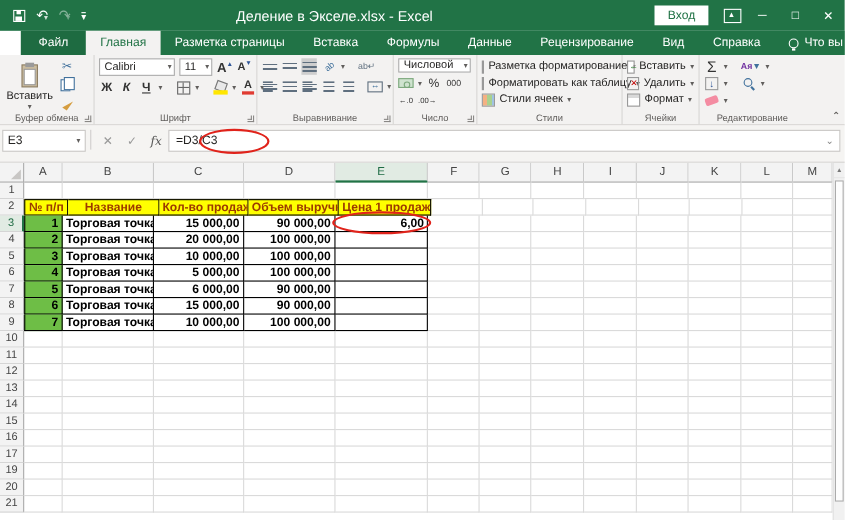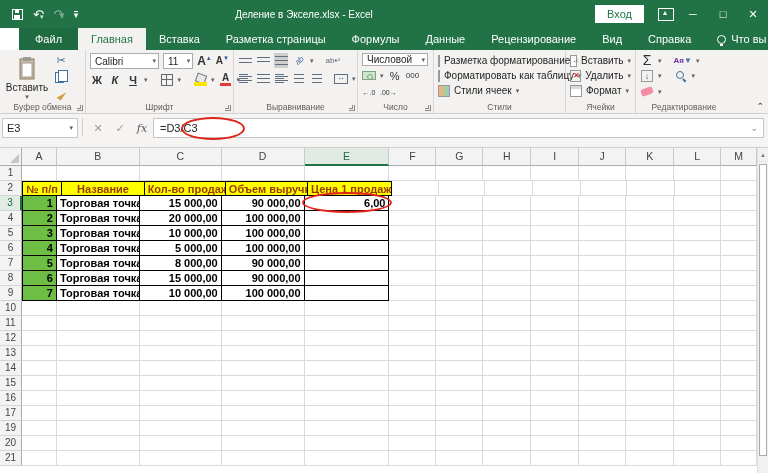--- a/index.html
+++ b/index.html
@@ -9,21 +9,21 @@
   
   .titlebar { position:absolute; left:0; top:0; width:768px; height:28px; background:#217346; display:flex; align-items:center; color:#fff; }
   .qat { display:flex; align-items:center; gap:10px; padding-left:12px; }
   .qat .g { font-size:13px; line-height:1; cursor:default; }
   .i-save { width:11px; height:11px; border:1.5px solid #fff; position:relative; display:inline-block; }
   .i-save::before { content:""; position:absolute; left:2px; top:0; width:4px; height:3px; background:#fff; }
   .i-save::after { content:""; position:absolute; left:1px; bottom:0; width:6px; height:4px; background:#fff; }
   .dim { opacity:.45; }
   .tiny-dd { font-size:7px; margin-left:-4px; opacity:.8; }
   .qat-more { font-size:9px; letter-spacing:0; border-top:1px solid #fff; padding-top:1px; line-height:4px; }
-  .title-text { position:absolute; left:0; right:160px; text-align:center; font-size:10px; pointer-events:none; }
+  .title-text { position:absolute; left:0; right:160px; text-align:center; font-size:13px; pointer-events:none; }
   .tb-right { margin-left:auto; display:flex; align-items:center; height:100%; }
   .signin { background:#fff; color:#217346; font-size:11px; padding:3px 12px; margin-right:14px; cursor:pointer; }
   .ribopt { width:16px; height:13px; border:1px solid #fff; position:relative; margin-right:4px; }
   .ribopt::after { content:"▴"; position:absolute; left:4px; top:-1px; font-size:8px; color:#fff; }
   .winbtn { width:30px; height:28px; display:flex; align-items:center; justify-content:center; font-size:11px; cursor:pointer; }
 
   
   .tabrow { position:absolute; left:0; top:28px; width:768px; height:22px; background:#217346; display:flex; align-items:stretch; color:#fff;margin-left:19px; }
   .tab { padding:0 13px; display:flex; align-items:center; gap:5px; font-size:11px; cursor:pointer; white-space:nowrap; }
   .tab.file { background:#1e6b41; padding:0 16px; }
@@ -169,24 +169,24 @@
 </div>
 
 <div class="tabrow" id="tab-strip">
     <div class="tab file">
       <span>Файл</span>
     </div>
     <div class="tab active">
       <span>Главная</span>
     </div>
     <div class="tab">
+      <span>Разметка страницы</span>
+    </div>
+    <div class="tab">
       <span>Вставка</span>
-    </div>
-    <div class="tab">
-      <span>Разметка страницы</span>
     </div>
     <div class="tab">
       <span>Формулы</span>
     </div>
     <div class="tab">
       <span>Данные</span>
     </div>
     <div class="tab">
       <span>Рецензирование</span>
     </div>
@@ -531,21 +531,21 @@
       <div class="cell" style="width: 48px;"></div>
       <div class="cell" style="width: 47px;"></div>
       <div class="cell" style="width: 48px;"></div>
       <div class="cell" style="width: 47px;"></div>
       <div class="cell" style="width: 36px;"></div>
     </div>
     <div class="srow-g">
       <div class="row-h">7</div>
       <div class="cell td-green tb tb-left" style="width: 35px;">5</div>
       <div class="cell td-name tb" style="width: 83px;">Торговая точка 5</div>
-      <div class="cell td-num tb" style="width: 82px;">8 000,00</div>
+      <div class="cell td-num tb" style="width: 82px;">6 000,00</div>
       <div class="cell td-num tb" style="width: 83px;">90 000,00</div>
       <div class="cell td-num tb" style="width: 85px;"></div>
       <div class="cell" style="width: 47px;"></div>
       <div class="cell" style="width: 47px;"></div>
       <div class="cell" style="width: 48px;"></div>
       <div class="cell" style="width: 48px;"></div>
       <div class="cell" style="width: 47px;"></div>
       <div class="cell" style="width: 48px;"></div>
       <div class="cell" style="width: 47px;"></div>
       <div class="cell" style="width: 36px;"></div>

